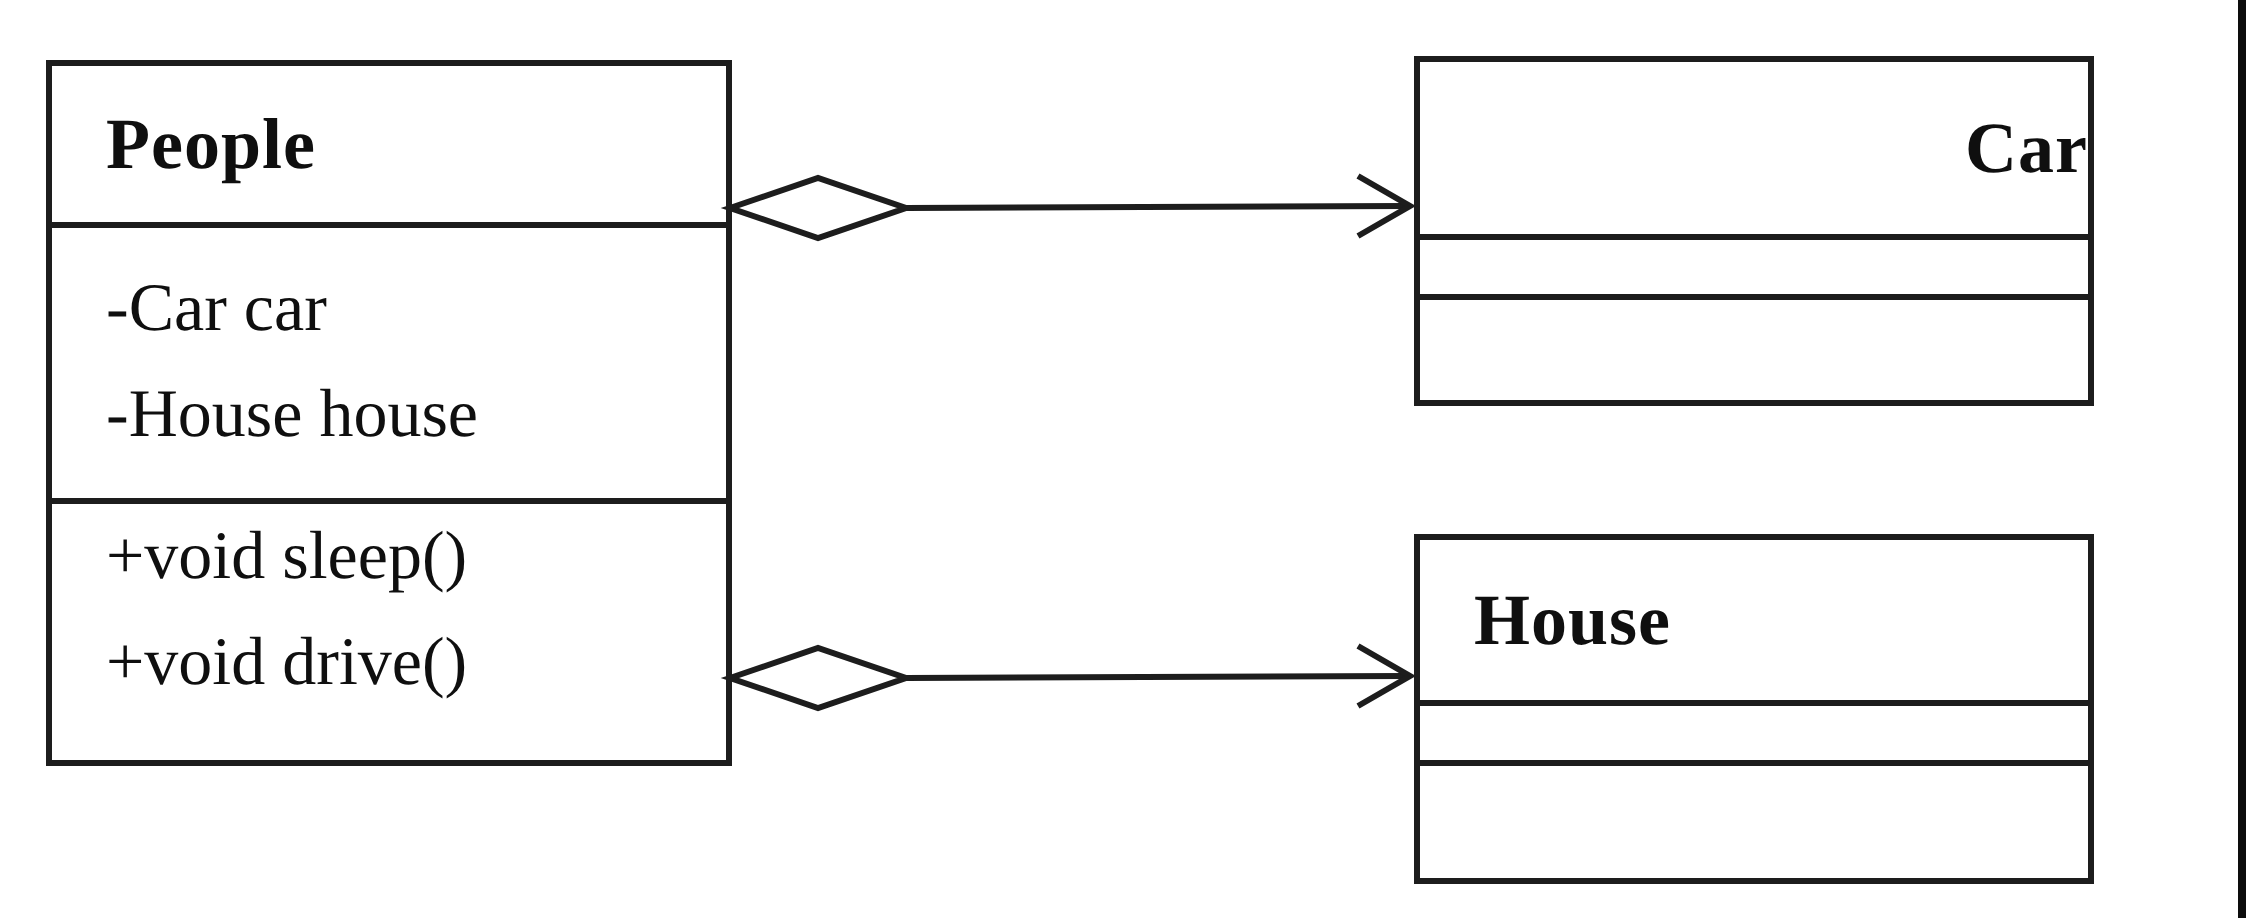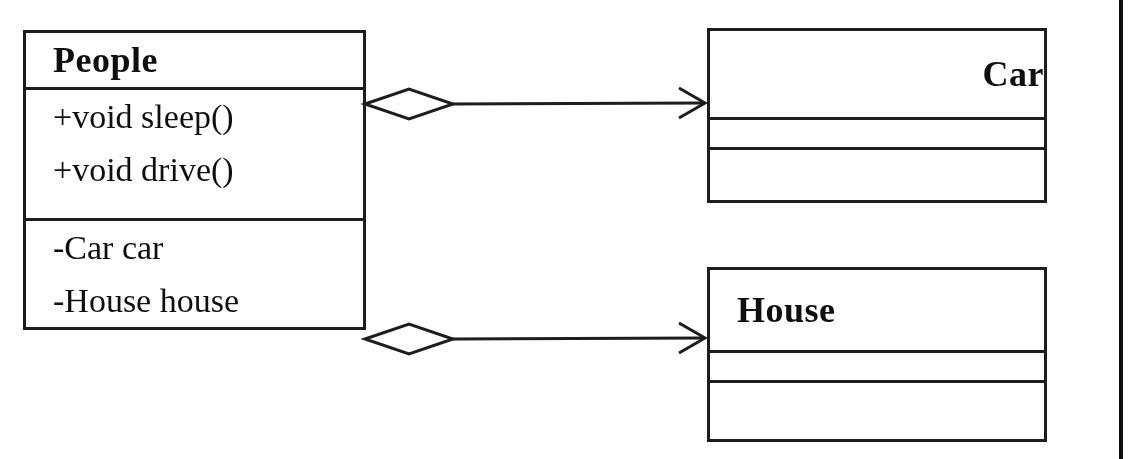--- a/index.html
+++ b/index.html
@@ -20,21 +20,21 @@
     overflow: hidden;
     color: var(--text, #0f0f0f);
   }
   .uml-class {
     position: absolute;
     background: var(--bg, #ffffff);
     border: 3px solid var(--line, #1d1d1d);
     display: flex;
     flex-direction: column;
   }
-  .uml-class.people { left: 23px;  top: 30px;  width: 343px; height: 300px; }
+  .uml-class.people { left: 23px;  top: 30px;  width: 343px; height: 353px; }
   .uml-class.car    { left: 707px; top: 28px;  width: 340px; height: 175px; }
   .uml-class.house  { left: 707px; top: 267px; width: 340px; height: 175px; }
 
   .uml-header {
     display: flex;
     align-items: center;
     padding-left: 27px;
   }
   .people .uml-header { height: 84px; }
   .car    .uml-header { height: 86px; justify-content: flex-end; }
@@ -94,27 +94,27 @@
 </style>
 </head>
 <body>
 
 <div class="canvas">
 
   <div class="uml-class people">
     <div class="uml-header">
       <span class="uml-title">People</span>
     </div>
+    <div class="compartment attrs">
+      <div class="member">-Car car</div>
+      <div class="member">-House house</div>
+    </div>
     <div class="compartment methods">
       <div class="member">+void sleep()</div>
       <div class="member">+void drive()</div>
-    </div>
-    <div class="compartment attrs">
-      <div class="member">-Car car</div>
-      <div class="member">-House house</div>
     </div>
   </div>
 
   <div class="uml-class car">
     <div class="uml-header">
       <span class="uml-title">Car</span>
     </div>
     <div class="compartment attrs"></div>
     <div class="compartment methods"></div>
   </div>

